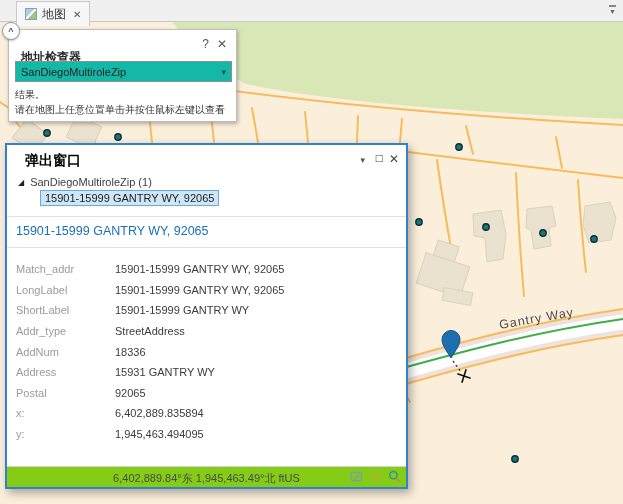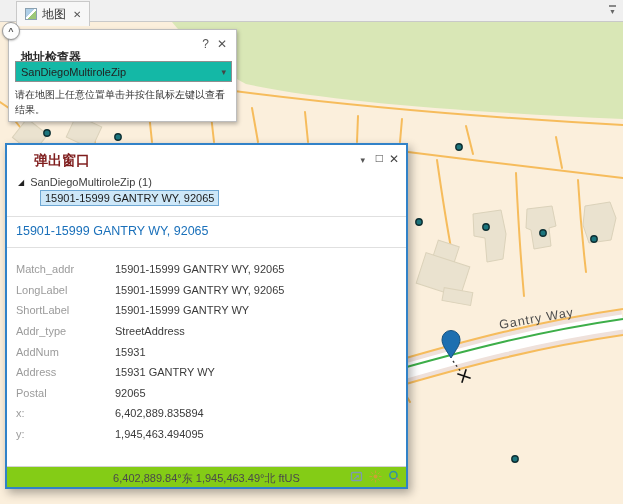--- a/index.html
+++ b/index.html
@@ -32,21 +32,21 @@
   .combo-caret { margin-left:auto; font-size:9px; color:#444; }
   .insp-note { position:absolute; left:6px; top:57px; width:219px; font-size:10px; color:#333; line-height:15px; }
   .insp-note span { display:block; white-space:nowrap; }
   .collapse-btn { position:absolute; left:2px; top:22px; width:18px; height:18px; border-radius:50%;
                   background:#fdfdfd; border:1px solid #9c9c9c; box-shadow:0 1px 2px rgba(0,0,0,.25); z-index:11;
                   display:flex; align-items:center; justify-content:center; font-size:9px; font-weight:bold; color:#555; }
 
   
   .popup { position:absolute; left:5px; top:143px; width:403px; height:346px; background:#fff;
            border:2px solid #3182c8; box-shadow:3px 4px 9px rgba(0,0,0,.32); z-index:9; }
-  .popup-title { position:absolute; left:27px; top:7px; font-size:14px; font-weight:600; color:#7f1d1d; }
+  .popup-title { position:absolute; left:18px; top:7px; font-size:14px; font-weight:600; color:#000000; }
   .popup-caret { position:absolute; right:41px; top:10px; font-size:9px;  color:#555; }
   .popup-max   { position:absolute; right:23px; top:6px;  font-size:12px; color:#444; }
   .popup-close { position:absolute; right:7px;  top:7px;  font-size:12px; color:#444; }
   .tree-parent { position:absolute; left:11px; top:31px; font-size:11px; color:#3c3c3c;
                  display:flex; gap:6px; align-items:center; }
   .expander { font-size:8px; color:#222; }
   .tree-selected { position:absolute; left:33px; top:45px; font-size:11px; color:#1c1c1c;
                    background:#cde7f8; border:1px solid #6fa8d4; padding:1px 4px; white-space:nowrap; }
   .divider { position:absolute; left:0; right:0; height:1px; background:#e0e0e0; }
   .d1 { top:71px; } .d2 { top:102px; }
@@ -143,22 +143,22 @@
 
   <div class="inspector">
     <div class="insp-title">地址检查器</div>
     <div class="insp-help">?</div>
     <div class="insp-close">✕</div>
     <div class="combo">
       <span>SanDiegoMultiroleZip</span>
       <span class="combo-caret">▾</span>
     </div>
     <div class="insp-note">
+      <span>结果。</span>
       <span>请在地图上任意位置单击并按住鼠标左键以查看</span>
-      <span>结果。</span>
     </div>
   </div>
 
   <div class="popup">
     <div class="popup-title">弹出窗口</div>
     <div class="popup-caret">▾</div>
     <div class="popup-max">□</div>
     <div class="popup-close">✕</div>
 
     <div class="tree-parent">
@@ -183,21 +183,21 @@
         <div class="attr-row">
           <span class="attr-label">ShortLabel</span>
           <span class="attr-value">15901-15999 GANTRY WY</span>
         </div>
         <div class="attr-row">
           <span class="attr-label">Addr_type</span>
           <span class="attr-value">StreetAddress</span>
         </div>
         <div class="attr-row">
           <span class="attr-label">AddNum</span>
-          <span class="attr-value">15931</span>
+          <span class="attr-value">18336</span>
         </div>
         <div class="attr-row">
           <span class="attr-label">Address</span>
           <span class="attr-value">15931 GANTRY WY</span>
         </div>
         <div class="attr-row">
           <span class="attr-label">Postal</span>
           <span class="attr-value">92065</span>
         </div>
         <div class="attr-row">

